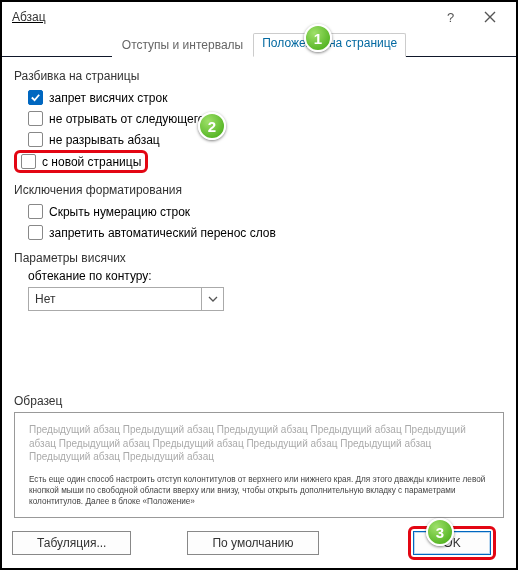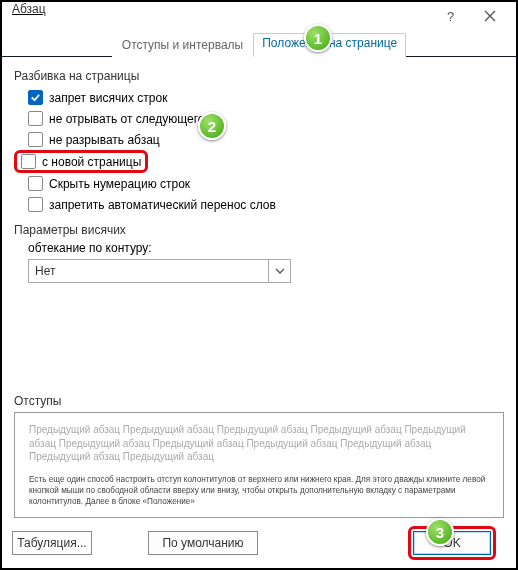--- a/index.html
+++ b/index.html
@@ -9,20 +9,21 @@
     font-size: 12px;
     background: #fff;
     width: 518px;
     height: 570px;
     border: 2px solid #000;
     position: relative;
     overflow: hidden;
   }
   .titlebar {
     display: flex;
+    align-items: center;
     height: 30px;
     padding: 0 8px 0 10px;
     background: #fff;
     text-decoration: underline;
   }
   .title { flex: 1; color: #333; }
   .title-icons { display: flex; gap: 4px; }
   .title-btn {
     width: 36px; height: 28px;
     display: flex; align-items: center; justify-content: center;
@@ -74,21 +75,21 @@
     border: 3px solid #e30613;
     border-radius: 6px;
     padding: 1px 4px;
     display: inline-flex;
     align-items: center;
     gap: 6px;
   }
   .sub-indent { padding-left: 14px; margin-top: 4px; }
   .combo {
     margin: 4px 0 0 14px;
-    width: 263px; height: 24px;
+    width: 196px; height: 24px;
     border: 1px solid #aaa;
     display: flex; align-items: center;
     background: #fff;
   }
   .combo-text { flex: 1; padding: 0 6px; color: #333; }
   .combo-btn {
     width: 22px; height: 100%;
     border-left: 1px solid #aaa;
     display: flex; align-items: center; justify-content: center;
   }
@@ -118,21 +119,21 @@
   }
   .button-bar {
     position: absolute;
     left: 10px; right: 10px; bottom: 8px;
     display: flex;
     align-items: center;
   }
   .btn {
     border: 1px solid #888;
     background: #fdfdfd;
-    padding: 4px 4px;
+    padding: 4px 24px;
     min-width: 80px;
     text-align: center;
     color: #333;
     cursor: default;
   }
   .btn-default {
     border: 1.5px solid #0067c0;
     box-shadow: 0 0 0 1px #bcd8f0 inset;
   }
   .hl-ok {
@@ -199,20 +200,21 @@
   </div>
   <div class="chk-row">
     <div class="chk"></div>
     <span>не разрывать абзац</span>
   </div>
   <div class="hl-box">
     <div class="chk"></div>
     <span>с новой страницы</span>
   </div>
 
+  <div class="group-label" style="margin-top:10px">Исключения форматирования</div>
   <div class="chk-row">
     <div class="chk"></div>
     <span>Скрыть нумерацию строк</span>
   </div>
   <div class="chk-row">
     <div class="chk"></div>
     <span>запретить автоматический перенос слов</span>
   </div>
 
   <div class="group-label" style="margin-top:8px">Параметры висячих</div>
@@ -221,21 +223,21 @@
     <span class="combo-text">Нет</span>
     <div class="combo-btn">
       <svg viewBox="0 0 10 10">
           <path d="M1 3 L5 7 L9 3" stroke="#555" stroke-width="1.3" fill="none"></path>
         </svg>
     </div>
   </div>
 </div>
 
 <div class="preview-section">
-  <div class="preview-label">Отступы</div>
+  <div class="preview-label">Образец</div>
   <div class="preview-box">
     <div class="preview-ghost">Предыдущий абзац Предыдущий абзац Предыдущий абзац Предыдущий абзац Предыдущий абзац Предыдущий абзац Предыдущий абзац Предыдущий абзац Предыдущий абзац Предыдущий абзац Предыдущий абзац</div>
     <div class="preview-body">Есть еще один способ настроить отступ колонтитулов от верхнего или нижнего края. Для этого дважды кликните левой кнопкой мыши по свободной области вверху или внизу, чтобы открыть дополнительную вкладку с параметрами колонтитулов. Далее в блоке «Положение»</div>
   </div>
 </div>
 
 <div class="button-bar">
   <div class="btn">Табуляция...</div>
   <div class="gapL"></div>
   <div class="btn" style="min-width:110px">По умолчанию</div>

